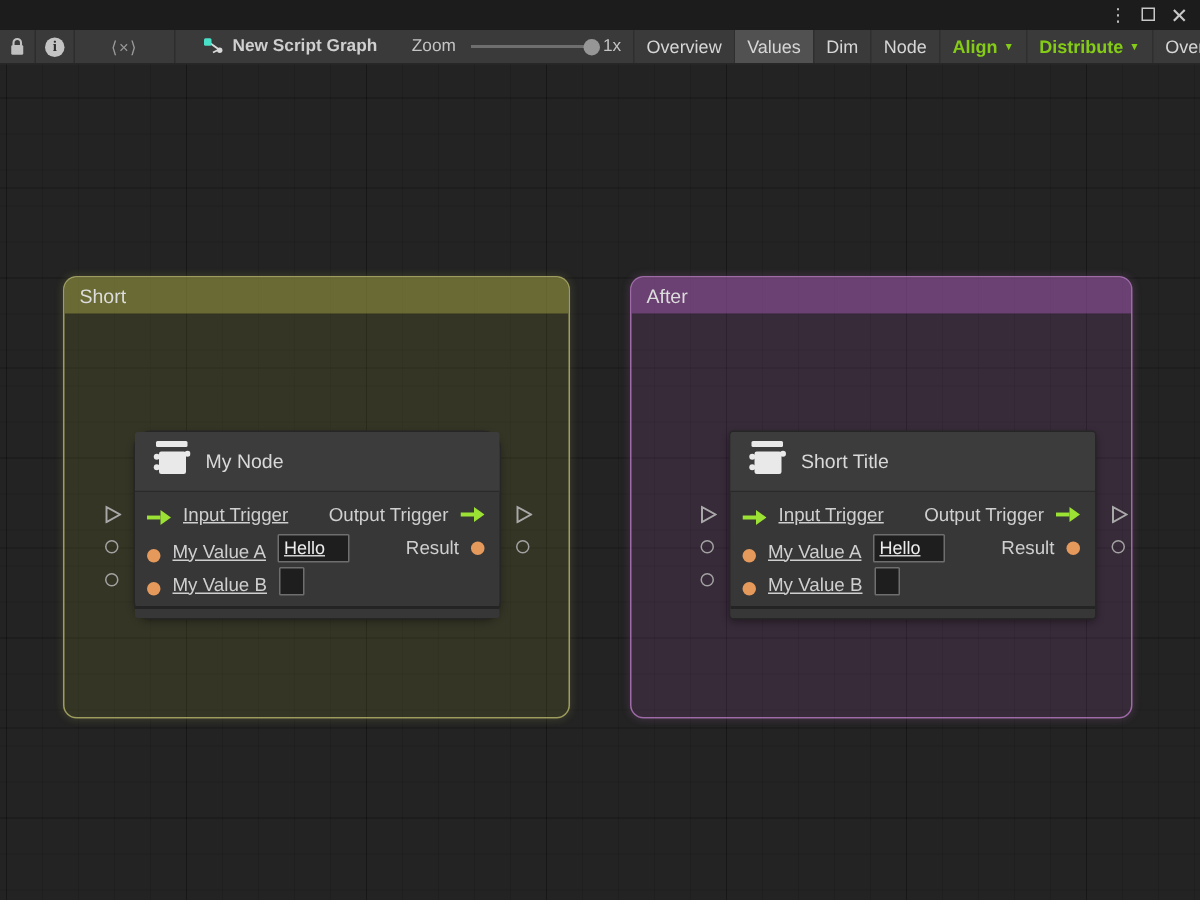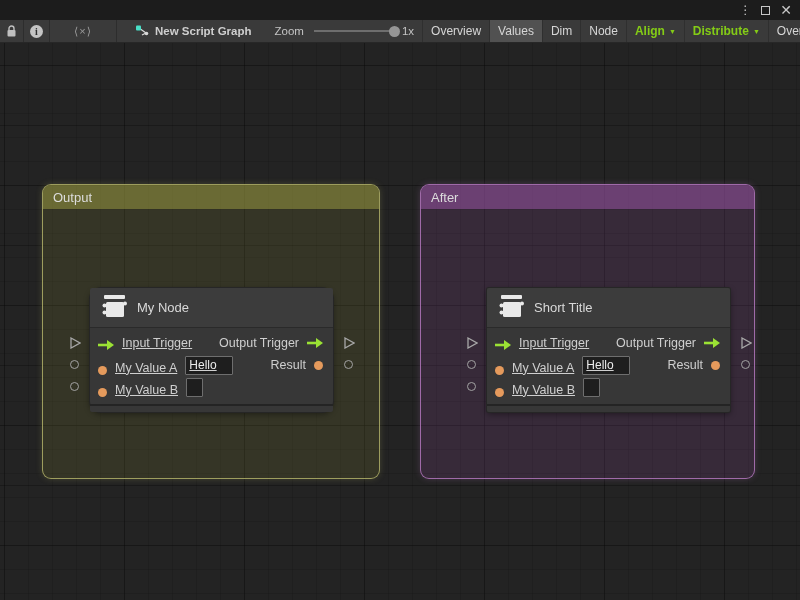--- a/index.html
+++ b/index.html
@@ -156,21 +156,21 @@
     <div class="btn">
       <span>Overview</span>
     </div>
 
   </div>
 
   <div class="canvas">
 
     <div class="group group-before">
       <div class="group-header">
-        <span>Output</span>
+        <span>Short</span>
       </div>
     </div>
 
     <div class="group group-after">
       <div class="group-header">
         <span>After</span>
       </div>
     </div>
 
     <div class="node node-1">

